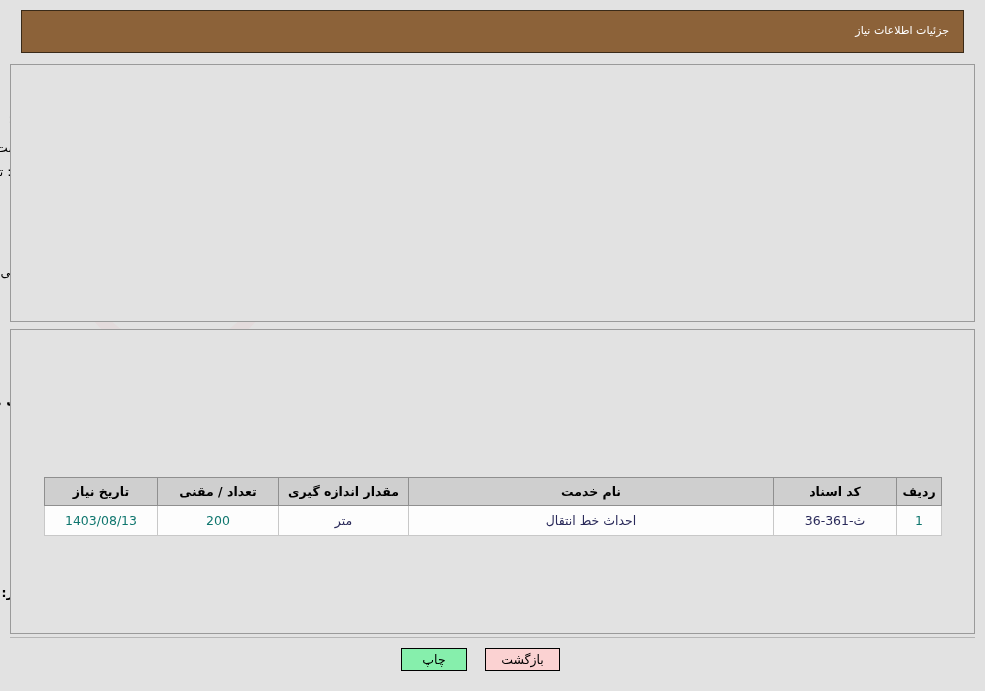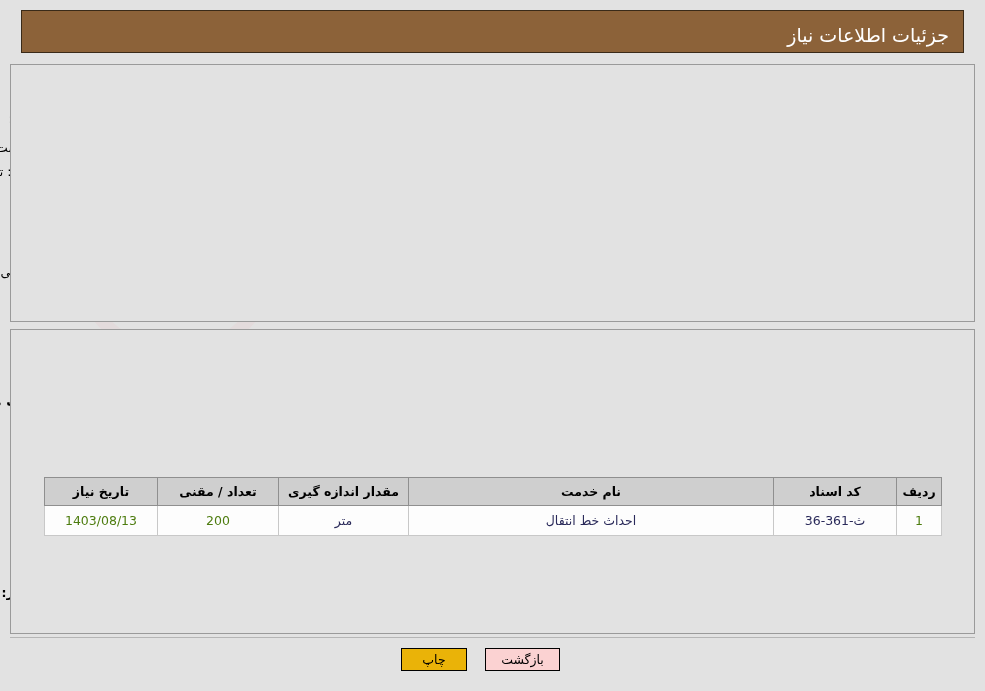--- a/index.html
+++ b/index.html
@@ -37,21 +37,21 @@
     background: #8c6239;
     border: 1px solid #3a2a18;
     box-sizing: border-box;
     z-index: 2;
   }
   #title-bar .title-text {
     position: absolute;
     right: 14px;
     top: 13px;
     color: #ffffff;
-    font-size: 19px;
+    font-size: 11px;
     letter-spacing: .2px;
   }
 
   
   .panel {
     position: absolute;
     background: #e2e2e2;
     border: 1px solid #9a9a9a;
     box-sizing: border-box;
     z-index: 1;
@@ -168,36 +168,36 @@
     font-size: 12.5px;
   }
   #data-table td {
     background: #fdfdfd;
     border: 1px solid #c8c8c8;
     height: 27px;
     text-align: center;
     color: #2a2a5a;
     font-size: 12.5px;
   }
-  #data-table td.plain { color: #4d7c0f; }
+  #data-table td.plain { color: #0f766e; }
 
   
   .btn {
     position: absolute;
     height: 23px;
     border: 1px solid #000;
     box-sizing: border-box;
     font-size: 12.5px;
     font-family: inherit;
     cursor: pointer;
     text-align: center;
     line-height: 21px;
     padding: 0;
   }
-  #btn-print  { background: #eab308; }
+  #btn-print  { background: #86efac; }
   #btn-back   { background: #fbd2d2; }
 
   
   #bottom-sep {
     position: absolute;
     left: 10px; top: 637px;
     width: 965px; height: 0;
     border-top: 1px solid #b5b5b5;
     z-index: 1;
   }

